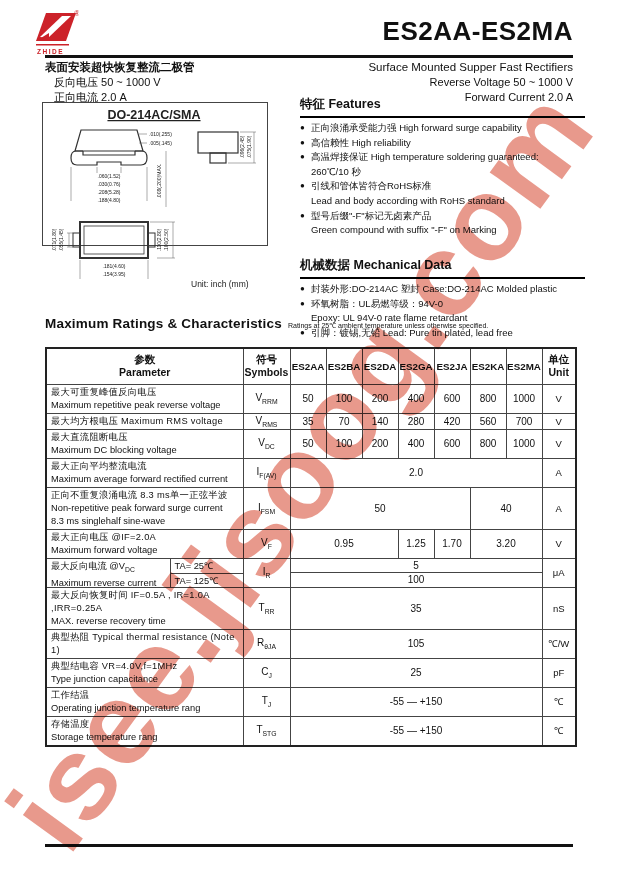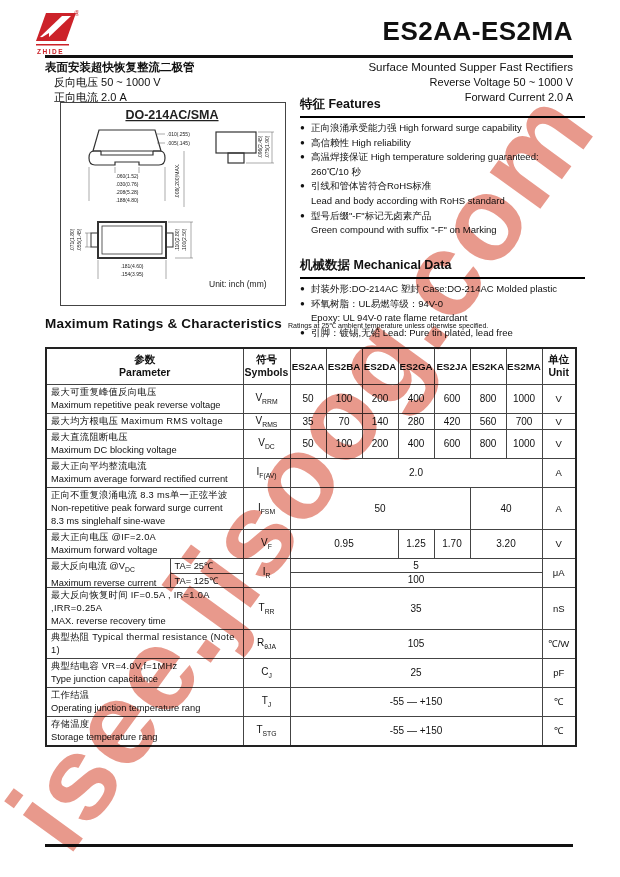--- a/index.html
+++ b/index.html
@@ -17,21 +17,21 @@
   .logo{left:33px;top:8px;}
   .part-number{right:47px;top:16px;font-size:26px;font-weight:bold;letter-spacing:0.5px;}
   .header-rule{left:45px;top:55px;width:528px;height:2.5px;background:#111;}
   .sub-left{left:45px;top:60px;font-size:11px;line-height:15px;}
   .sub-left .t{font-weight:bold;font-size:11.5px;}
   .sub-left .i{padding-left:9px;}
   .sub-right{right:47px;top:60px;font-size:11px;line-height:15px;text-align:right;}
   .sub-right .t{font-weight:normal;font-size:11.5px;}
 
   
-  .pkg-box{left:60px;top:102px;width:226px;height:204px;border:1.5px solid #444;box-sizing:border-box;}
+  .pkg-box{left:42px;top:102px;width:226px;height:144px;border:1.5px solid #444;box-sizing:border-box;}
 
   
   .rcol{left:300px;width:285px;}
   .sec-head{font-size:12.5px;font-weight:bold;border-bottom:2px solid #000;padding-bottom:3px;}
   .sec-lines{margin-top:3px;font-size:9.5px;line-height:14.6px;}
   .sec-lines .ln{white-space:nowrap;}
   .sec-lines .b{display:inline-block;width:11px;font-size:8px;vertical-align:1px;}
   .sec-lines .nb{padding-left:11px;}
   .mech .sec-lines{line-height:14.5px;}
 

